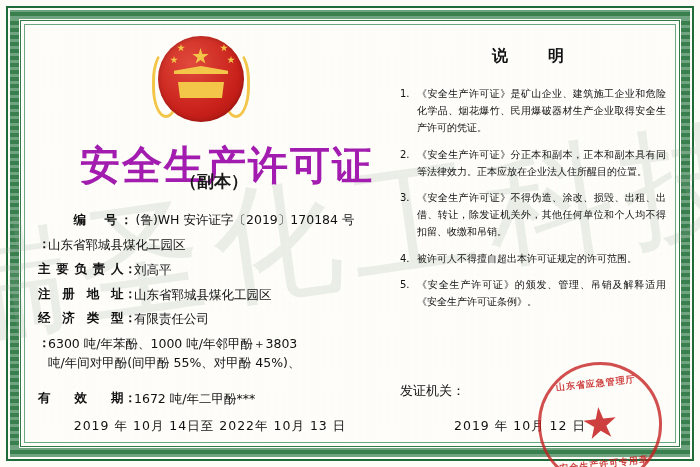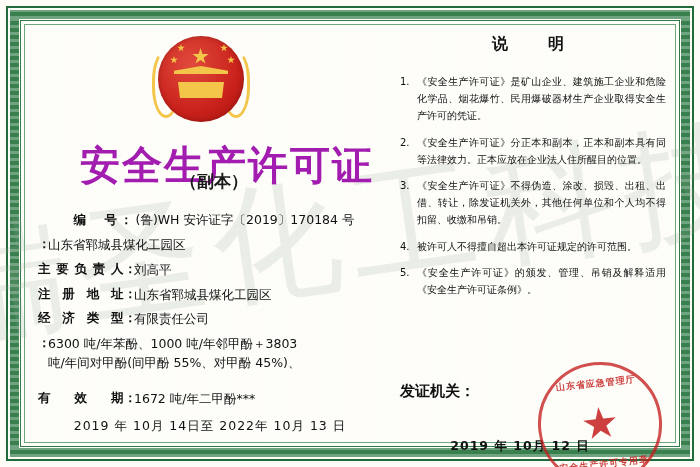--- a/index.html
+++ b/index.html
@@ -253,21 +253,21 @@
     right: 0; top: 0;
     width: 272px;
     height: 100%;
   }
   .notes-title {
     text-align: center;
     font-size: 16px;
     font-weight: bold;
     letter-spacing: 12px;
     color: #111;
-    margin-top: 4px;
+    margin-top: 16px;
   }
   .notes-list {
     margin-top: 18px;
     padding: 0 4px 0 2px;
   }
   .note-item {
     display: flex;
     font-size: 10px;
     line-height: 1.72;
     color: #111;
@@ -279,34 +279,33 @@
     flex: none;
   }
   .note-text {
     flex: 1;
   }
 
   .issuer {
     position: absolute;
     left: 2px;
     top: 352px;
-    font-size: 15px;
-    font-weight: bold;
+    font-size: 13px;
+    font-weight: normal;
     color: #111;
   }
   .issue-date {
     position: absolute;
     left: 2px;
-    top: 408px;
+    top: 388px;
     width: 240px;
     text-align: center;
     font-size: 12.5px;
     color: #111;
     letter-spacing: 1px;
-    font-weight: bold;
   }
 
   
   .seal {
     position: absolute;
     right: 8px;
     top: 332px;
     width: 118px;
     height: 118px;
     border-radius: 50%;

